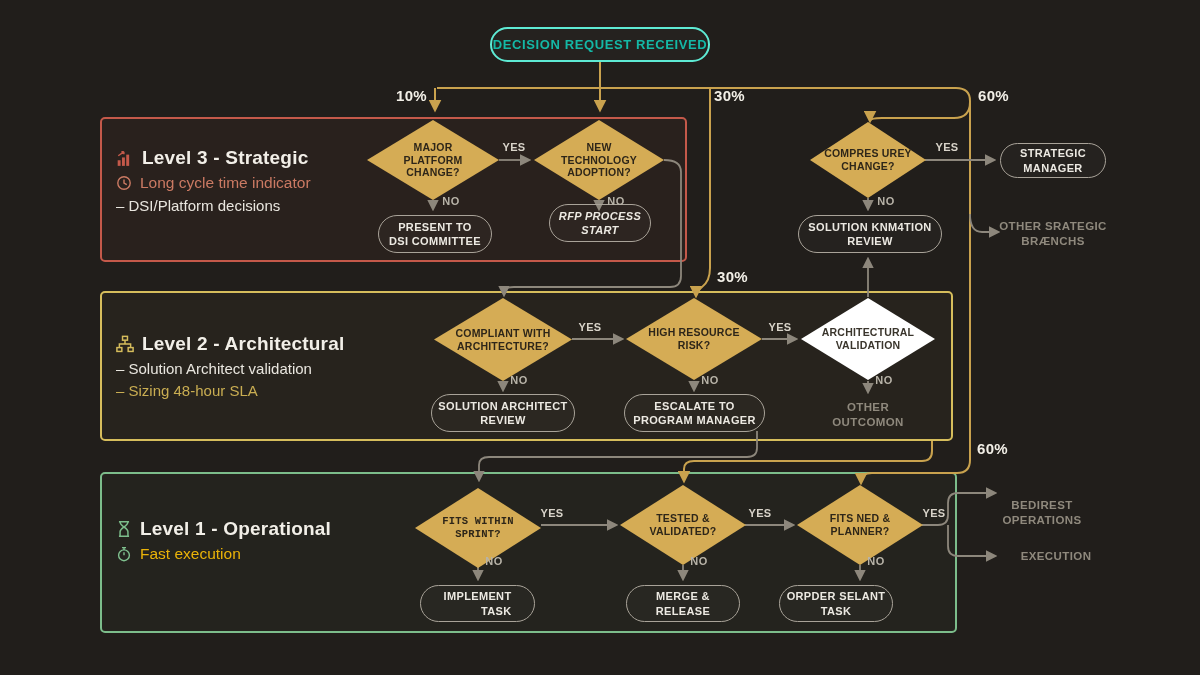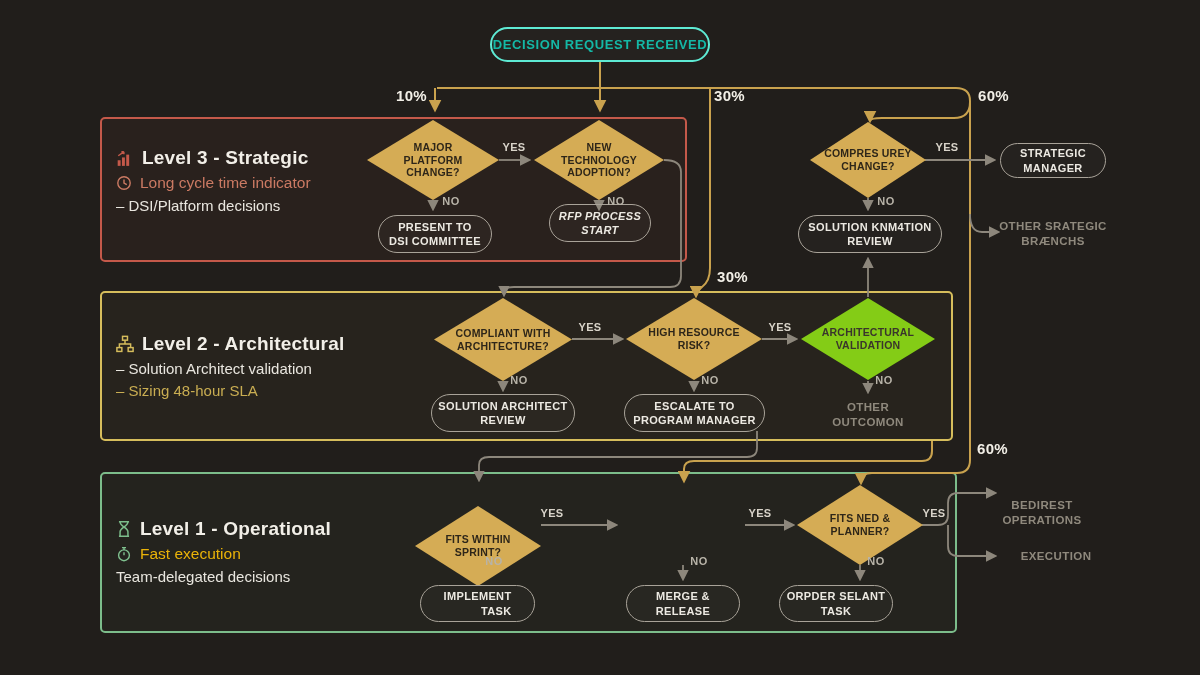--- a/index.html
+++ b/index.html
@@ -17,21 +17,21 @@
   .icon{display:inline-flex;align-items:center;}
   .wires{position:absolute;left:0;top:0;pointer-events:none;}
   .node{position:absolute;box-sizing:border-box;display:flex;align-items:center;justify-content:center;
         text-align:center;white-space:pre-line;}
   .pill{border:1.6px solid #a9a399;border-radius:19px;background:rgba(255,255,255,0.02);
         color:#ece9e2;font-size:11px;font-weight:bold;letter-spacing:.35px;line-height:1.3;}
   .start-pill{border:2px solid #5eead4;border-radius:18px;background:rgba(255,255,255,0.02);
         color:#14b8a6;font-size:13px;font-weight:bold;letter-spacing:.6px;}
   .diamond{clip-path:polygon(50% 0,100% 50%,50% 100%,0 50%);background:#d5ac55;
         color:#2e2619;font-size:10.5px;font-weight:bold;letter-spacing:.2px;line-height:1.2;}
-  .diamond.gray{background:#84cc16;color:#3a352c;}
+  .diamond.gray{background:#ffffff;color:#3a352c;}
   .freetext{position:absolute;color:#8f897d;font-size:11.5px;font-weight:bold;letter-spacing:.4px;
         text-align:center;white-space:pre-line;line-height:1.3;transform:translateX(-50%);}
   .lbl{position:absolute;font-size:11px;font-weight:bold;letter-spacing:.4px;transform:translateX(-50%);}
   .lbl.yes{color:#d8d3c9;}
   .lbl.no{color:#b8b3a8;}
   .pct{position:absolute;font-size:15px;font-weight:bold;color:#f2efe7;letter-spacing:.3px;}
 </style>
 </head>
 <body>
 
@@ -97,21 +97,20 @@
       </div>
       <div class="ph-row ph-sub" style="color:#eab308;">
         <span class="icon">
           <svg width="16" height="16" viewBox="0 0 16 16" fill="none" stroke="#7fc08e" stroke-width="1.4">
               <circle cx="8" cy="9.3" r="5.4"></circle>
               <path d="M8,9.3 L8,6.2 M8,3.9 L8,2.2 M6,1.6 L10,1.6"></path>
             </svg>
         </span>
         <span>Fast execution</span>
       </div>
-      <div class="ph-row ph-detail">Team-delegated decisions</div>
     </div>
   </div>
 
   <svg class="wires" width="1200" height="675" viewBox="0 0 1200 675">
     <defs>
       <marker id="ag" viewBox="0 0 10 10" refX="8" refY="5" markerWidth="6.5" markerHeight="6.5" orient="auto-start-reverse">
         <path d="M0,0 L10,5 L0,10 z" fill="#8d877c"></path>
       </marker>
       <marker id="au" viewBox="0 0 10 10" refX="8" refY="5" markerWidth="6.5" markerHeight="6.5" orient="auto-start-reverse">
         <path d="M0,0 L10,5 L0,10 z" fill="#c9a24e"></path>
@@ -178,22 +177,24 @@
 RISK?</div>
   <div class="node diamond gray" style="left:801px;top:298px;width:134px;height:82px;">ARCHITECTURAL
 VALIDATION</div>
   <div class="node pill" style="left:431px;top:394px;width:144px;height:38px;">SOLUTION ARCHITECT
 REVIEW</div>
   <div class="node pill" style="left:624px;top:394px;width:141px;height:38px;">ESCALATE TO
 PROGRAM MANAGER</div>
   <div class="freetext" style="left:868px;top:400px;">OTHER
 OUTCOMON</div>
 
-  <div class="node diamond" style="left:415px;top:506px;width:126px;height:80px;">FITS WITHIN
+  <div class="node diamond" style="left:415px;top:488px;width:126px;height:80px;font-family:Liberation Mono, monospace;">FITS WITHIN
 SPRINT?</div>
+  <div class="node diamond" style="left:620px;top:485px;width:126px;height:80px;">TESTED &amp;
+VALIDATED?</div>
   <div class="node diamond" style="left:797px;top:485px;width:126px;height:80px;">FITS NED &amp;
 PLANNER?</div>
   <div class="node pill" style="left:420px;top:585px;width:115px;height:37px;text-align:right;">IMPLEMENT
 TASK</div>
   <div class="node pill" style="left:626px;top:585px;width:114px;height:37px;">MERGE &amp;
 RELEASE</div>
   <div class="node pill" style="left:779px;top:585px;width:114px;height:37px;">ORPDER SELANT
 TASK</div>
   <div class="freetext" style="left:1042px;top:498px;">BEDIREST
 OPERATIONS</div>

